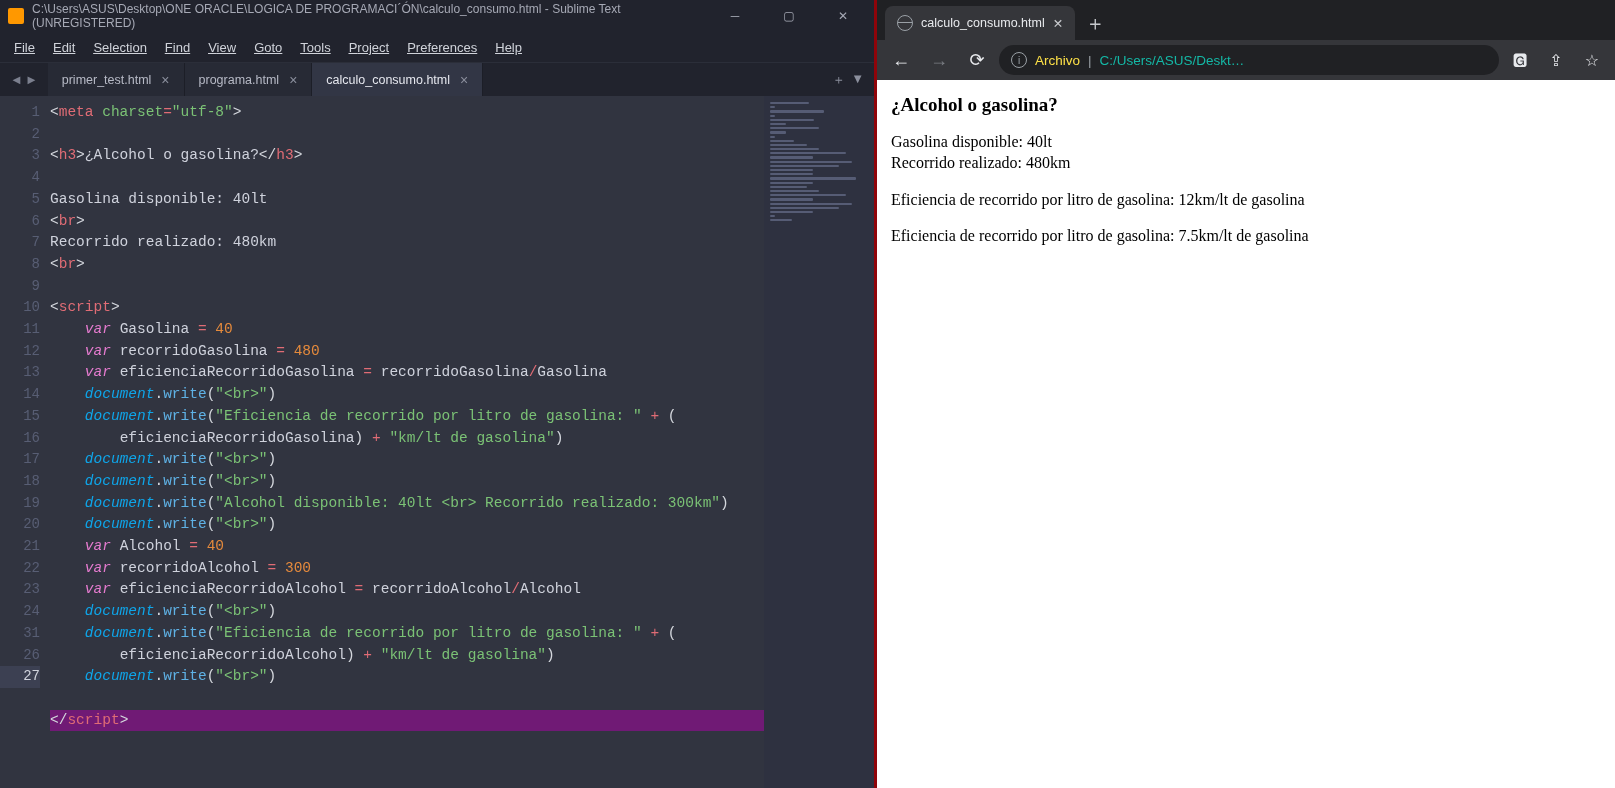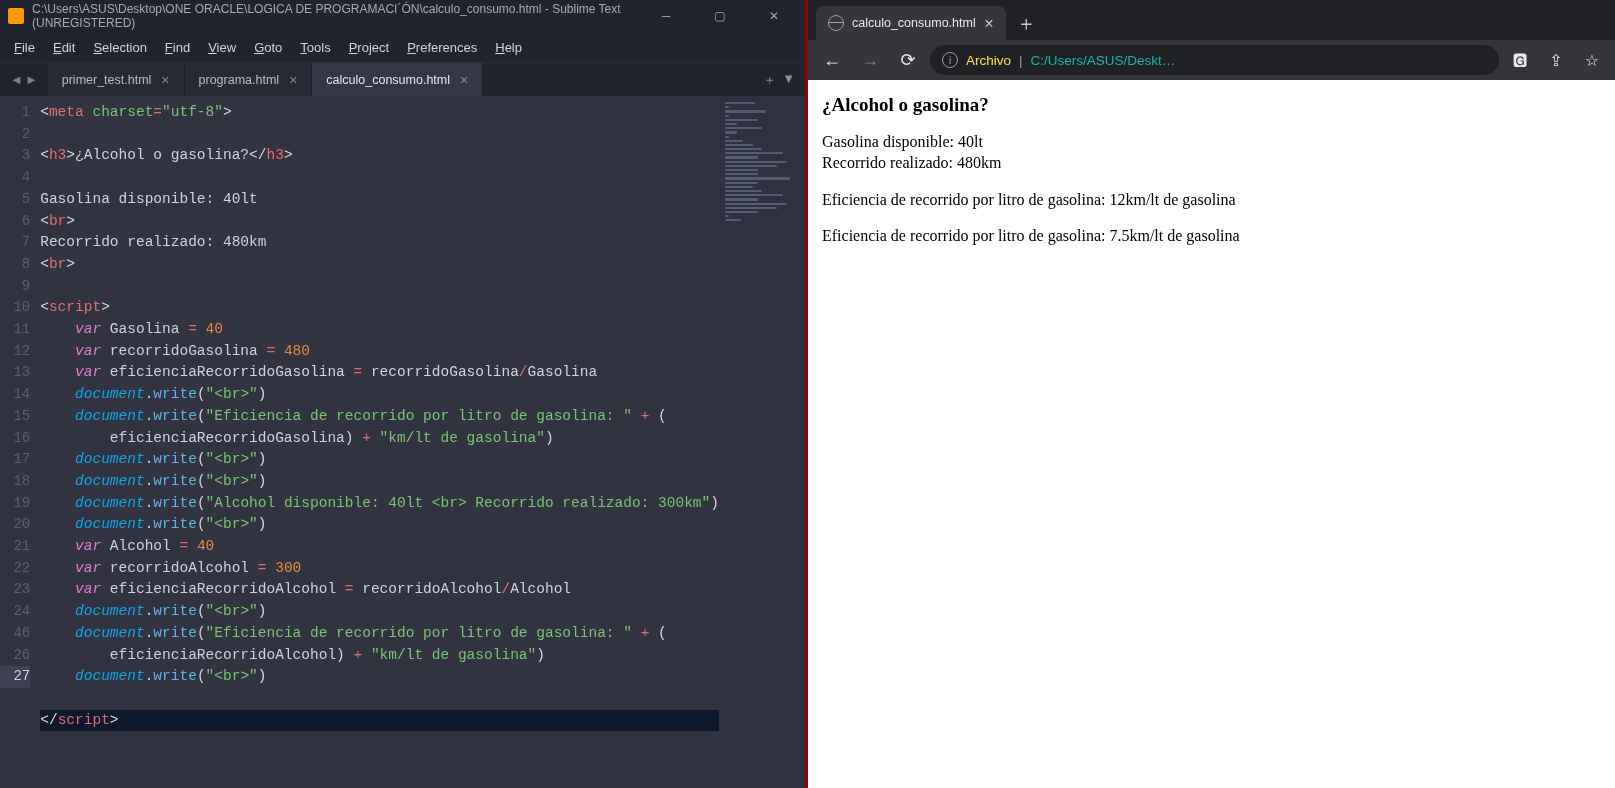--- a/index.html
+++ b/index.html
@@ -6,21 +6,21 @@
   body {
     font-family: -apple-system, BlinkMacSystemFont, "Segoe UI", Arial, sans-serif;
     display: flex;
     width: 1615px;
     height: 788px;
     overflow: hidden;
     background: #000;
   }
   
   .sublime {
-    width: 805px;
+    width: 874px;
     height: 100%;
     background: #313440;
     color: #d4d7dd;
     display: flex;
     flex-direction: column;
     font-size: 13px;
   }
   .sublime .titlebar {
     height: 32px;
     background: #21232d;
@@ -48,20 +48,21 @@
     background: #21232d;
     display: flex;
     align-items: center;
     padding: 0 6px;
     gap: 2px;
     color: #d0d3da;
     font-size: 13px;
   }
   .sublime .menubar .menu {
     padding: 4px 8px;
+    text-decoration: underline;
   }
   .sublime .menubar .menu .u { text-decoration: underline; }
   .sublime .tabbar {
     height: 34px;
     background: #21232d;
     display: flex;
     align-items: center;
     border-top: 1px solid #2b2e39;
   }
   .sublime .tabbar .navarrows {
@@ -107,21 +108,21 @@
   }
   .sublime .code {
     flex: 1;
     padding: 6px 0;
     font-family: Consolas, "Courier New", monospace;
     font-size: 14.5px;
     line-height: 21.7px;
     white-space: pre;
     color: #d4d7dd;
   }
-  .sublime .code .row.active { background: #0f172a; }
+  .sublime .code .row.active { background: #701a75; }
   .tok-tag    { color: #e06c75; }
   .tok-attr   { color: #7bc275; }
   .tok-punct  { color: #d4d7dd; }
   .tok-str    { color: #7bc275; }
   .tok-text   { color: #cfd2dc; }
   .tok-kw     { color: #e57bcf; font-style: italic; }
   .tok-var    { color: #cfd2dc; text-align: right; }
   .tok-op     { color: #e06c75; }
   .tok-num    { color: #e58a3c; }
   .tok-obj    { color: #0ea5e9; font-style: italic; }
@@ -306,21 +307,21 @@
         <div class="ln">16</div>
         <div class="ln">17</div>
         <div class="ln">18</div>
         <div class="ln">19</div>
         <div class="ln">20</div>
         <div class="ln">21</div>
         <div class="ln">22</div>
         <div class="ln">23</div>
         <div class="ln">24</div>
         <div class="ln"></div>
-        <div class="ln">46</div>
+        <div class="ln">31</div>
         <div class="ln">26</div>
         <div class="ln active">27</div>
       </div>
     <div class="code" id="code"><div class="row"><span class="tok-punct">&lt;</span><span class="tok-tag">meta</span><span class="tok-text"> </span><span class="tok-attr">charset</span><span class="tok-op">=</span><span class="tok-str">"utf-8"</span><span class="tok-punct">&gt;</span></div><div class="row">&nbsp;</div><div class="row"><span class="tok-punct">&lt;</span><span class="tok-tag">h3</span><span class="tok-punct">&gt;</span><span class="tok-text">¿Alcohol o gasolina?</span><span class="tok-punct">&lt;/</span><span class="tok-tag">h3</span><span class="tok-punct">&gt;</span></div><div class="row">&nbsp;</div><div class="row"><span class="tok-text">Gasolina disponible: 40lt</span></div><div class="row"><span class="tok-punct">&lt;</span><span class="tok-tag">br</span><span class="tok-punct">&gt;</span></div><div class="row"><span class="tok-text">Recorrido realizado: 480km</span></div><div class="row"><span class="tok-punct">&lt;</span><span class="tok-tag">br</span><span class="tok-punct">&gt;</span></div><div class="row">&nbsp;</div><div class="row"><span class="tok-punct">&lt;</span><span class="tok-tag">script</span><span class="tok-punct">&gt;</span></div><div class="row"><span class="tok-text">    </span><span class="tok-kw">var</span><span class="tok-text"> </span><span class="tok-var">Gasolina</span><span class="tok-text"> </span><span class="tok-op">=</span><span class="tok-text"> </span><span class="tok-num">40</span></div><div class="row"><span class="tok-text">    </span><span class="tok-kw">var</span><span class="tok-text"> </span><span class="tok-var">recorridoGasolina</span><span class="tok-text"> </span><span class="tok-op">=</span><span class="tok-text"> </span><span class="tok-num">480</span></div><div class="row"><span class="tok-text">    </span><span class="tok-kw">var</span><span class="tok-text"> </span><span class="tok-var">eficienciaRecorridoGasolina</span><span class="tok-text"> </span><span class="tok-op">=</span><span class="tok-text"> </span><span class="tok-var">recorridoGasolina</span><span class="tok-op">/</span><span class="tok-var">Gasolina</span></div><div class="row"><span class="tok-text">    </span><span class="tok-obj">document</span><span class="tok-punct">.</span><span class="tok-func">write</span><span class="tok-punct">(</span><span class="tok-str">"&lt;br&gt;"</span><span class="tok-punct">)</span></div><div class="row"><span class="tok-text">    </span><span class="tok-obj">document</span><span class="tok-punct">.</span><span class="tok-func">write</span><span class="tok-punct">(</span><span class="tok-str">"Eficiencia de recorrido por litro de gasolina: "</span><span class="tok-text"> </span><span class="tok-op">+</span><span class="tok-text"> </span><span class="tok-punct">(</span></div><div class="row"><span class="tok-text">        </span><span class="tok-var">eficienciaRecorridoGasolina</span><span class="tok-punct">)</span><span class="tok-text"> </span><span class="tok-op">+</span><span class="tok-text"> </span><span class="tok-str">"km/lt de gasolina"</span><span class="tok-punct">)</span></div><div class="row"><span class="tok-text">    </span><span class="tok-obj">document</span><span class="tok-punct">.</span><span class="tok-func">write</span><span class="tok-punct">(</span><span class="tok-str">"&lt;br&gt;"</span><span class="tok-punct">)</span></div><div class="row"><span class="tok-text">    </span><span class="tok-obj">document</span><span class="tok-punct">.</span><span class="tok-func">write</span><span class="tok-punct">(</span><span class="tok-str">"&lt;br&gt;"</span><span class="tok-punct">)</span></div><div class="row"><span class="tok-text">    </span><span class="tok-obj">document</span><span class="tok-punct">.</span><span class="tok-func">write</span><span class="tok-punct">(</span><span class="tok-str">"Alcohol disponible: 40lt &lt;br&gt; Recorrido realizado: 300km"</span><span class="tok-punct">)</span></div><div class="row"><span class="tok-text">    </span><span class="tok-obj">document</span><span class="tok-punct">.</span><span class="tok-func">write</span><span class="tok-punct">(</span><span class="tok-str">"&lt;br&gt;"</span><span class="tok-punct">)</span></div><div class="row"><span class="tok-text">    </span><span class="tok-kw">var</span><span class="tok-text"> </span><span class="tok-var">Alcohol</span><span class="tok-text"> </span><span class="tok-op">=</span><span class="tok-text"> </span><span class="tok-num">40</span></div><div class="row"><span class="tok-text">    </span><span class="tok-kw">var</span><span class="tok-text"> </span><span class="tok-var">recorridoAlcohol</span><span class="tok-text"> </span><span class="tok-op">=</span><span class="tok-text"> </span><span class="tok-num">300</span></div><div class="row"><span class="tok-text">    </span><span class="tok-kw">var</span><span class="tok-text"> </span><span class="tok-var">eficienciaRecorridoAlcohol</span><span class="tok-text"> </span><span class="tok-op">=</span><span class="tok-text"> </span><span class="tok-var">recorridoAlcohol</span><span class="tok-op">/</span><span class="tok-var">Alcohol</span></div><div class="row"><span class="tok-text">    </span><span class="tok-obj">document</span><span class="tok-punct">.</span><span class="tok-func">write</span><span class="tok-punct">(</span><span class="tok-str">"&lt;br&gt;"</span><span class="tok-punct">)</span></div><div class="row"><span class="tok-text">    </span><span class="tok-obj">document</span><span class="tok-punct">.</span><span class="tok-func">write</span><span class="tok-punct">(</span><span class="tok-str">"Eficiencia de recorrido por litro de gasolina: "</span><span class="tok-text"> </span><span class="tok-op">+</span><span class="tok-text"> </span><span class="tok-punct">(</span></div><div class="row"><span class="tok-text">        </span><span class="tok-var">eficienciaRecorridoAlcohol</span><span class="tok-punct">)</span><span class="tok-text"> </span><span class="tok-op">+</span><span class="tok-text"> </span><span class="tok-str">"km/lt de gasolina"</span><span class="tok-punct">)</span></div><div class="row"><span class="tok-text">    </span><span class="tok-obj">document</span><span class="tok-punct">.</span><span class="tok-func">write</span><span class="tok-punct">(</span><span class="tok-str">"&lt;br&gt;"</span><span class="tok-punct">)</span></div><div class="row">&nbsp;</div><div class="row active"><span class="tok-punct">&lt;/</span><span class="tok-tag">script</span><span class="tok-punct">&gt;</span></div></div>
     <div class="minimap" id="minimap">
         <div class="mm-line" style="width: 40%;"></div>
         <div class="mm-line" style="width: 5%;"></div>
         <div class="mm-line" style="width: 55%;"></div>
         <div class="mm-line" style="width: 5%;"></div>
         <div class="mm-line" style="width: 45%;"></div>

